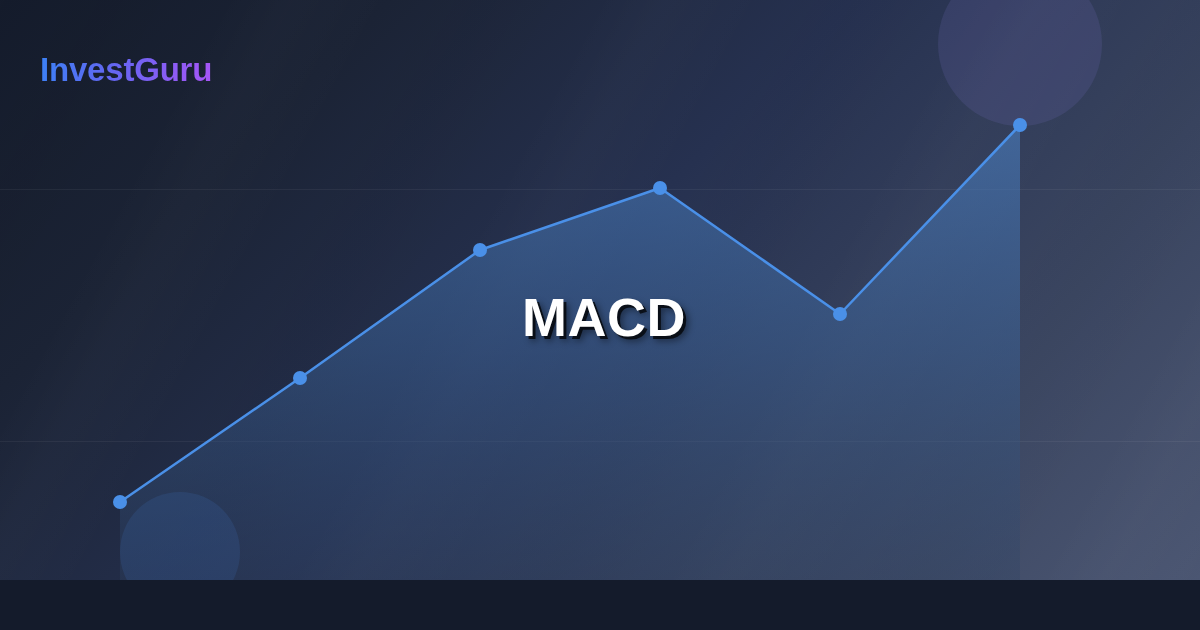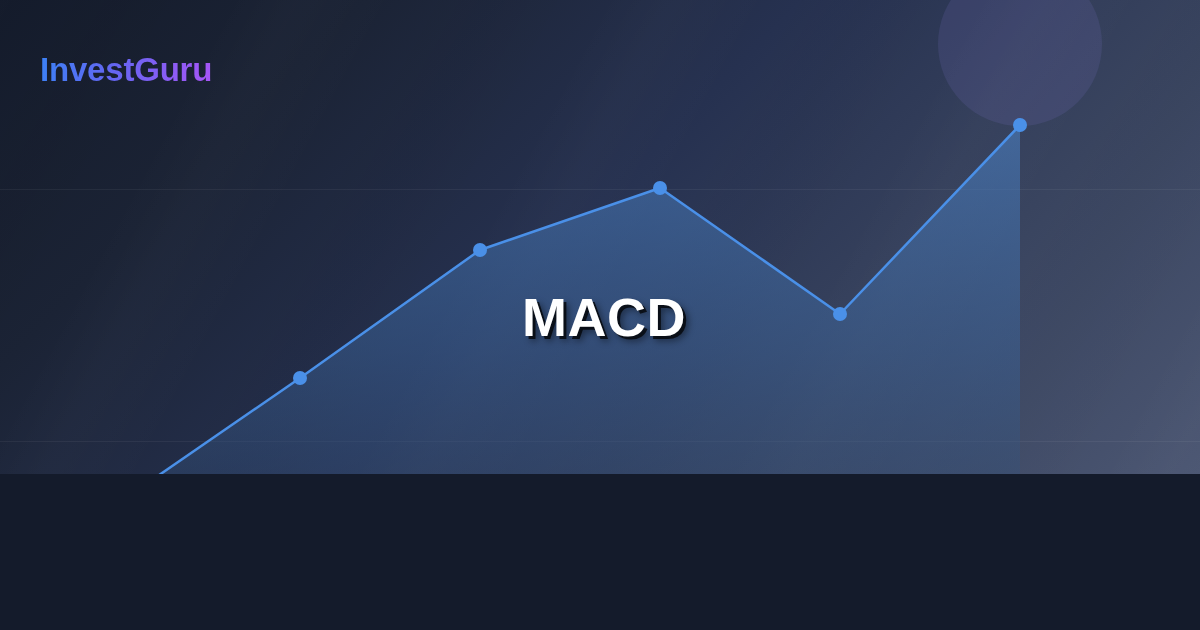--- a/index.html
+++ b/index.html
@@ -9,21 +9,21 @@
     width: 1200px;
     height: 630px;
     overflow: hidden;
     background: #141b2b;
     font-family: "Liberation Sans", sans-serif;
   }
 
   #card {
     position: relative;
     width: 1200px;
-    height: 474px;
+    height: 580px;
     overflow: hidden;
     
     background:
       linear-gradient(135deg,
         #141b2b 0%,
         #1b2335 22%,
         #263150 48%,
         #39445f 74%,
         #4b5672 100%);
   }

